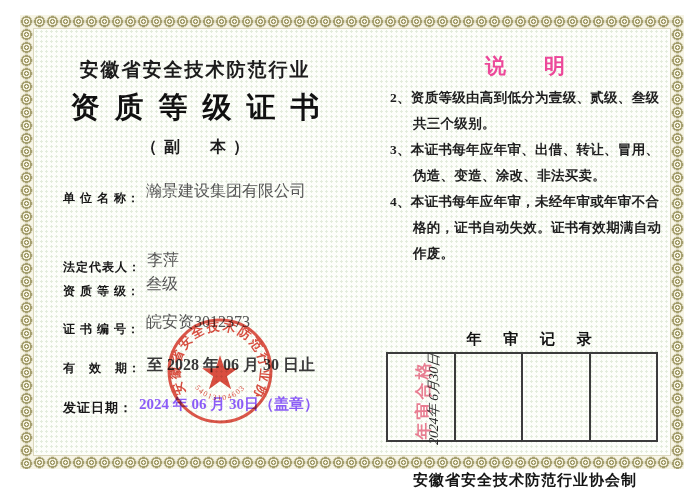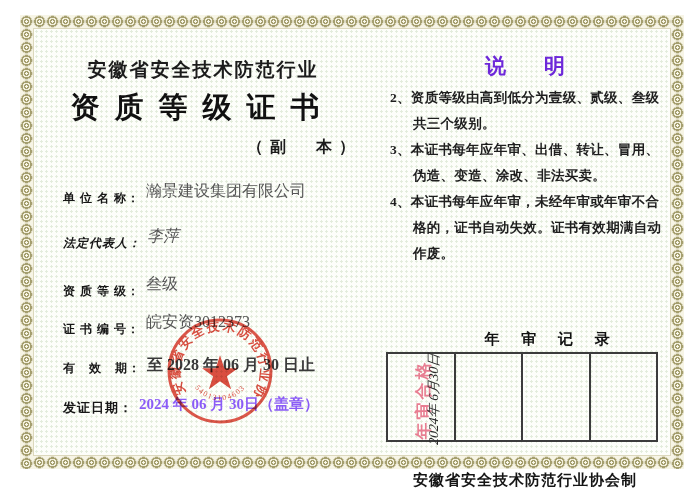--- a/index.html
+++ b/index.html
@@ -23,46 +23,46 @@
   .chain.left{left:0;top:0;bottom:0;width:13px;}
   .chain.right{right:0;top:0;bottom:0;width:13px;}
   .inner{
     position:absolute;left:13px;top:13px;right:13px;bottom:13px;
     border:1px solid #dcd8bc;
     background-color:#fdfefa;
     background-image:radial-gradient(circle,rgba(168,198,152,.30) 1px,transparent 1.3px);
     background-size:5px 5px;
   }
   .org-line{position:absolute;top:57px;left:35px;width:320px;text-align:center;
-    font-size:19px;font-weight:bold;color:#1c1c1c;letter-spacing:2px;margin-left:8px;}
+    font-size:19px;font-weight:bold;color:#1c1c1c;letter-spacing:2px;}
   .cert-title{position:absolute;top:88px;left:35px;width:320px;text-align:center;
     font-size:29px;font-weight:bold;color:#111;
     font-family:"Liberation Sans","DejaVu Sans",sans-serif;}
   .cert-title span{letter-spacing:15px;margin-right:-15px;}
-  .cert-sub{position:absolute;top:137px;left:35px;width:320px;text-align:right;
+  .cert-sub{position:absolute;top:137px;left:35px;width:320px;text-align:center;
     font-size:16px;font-weight:bold;color:#1c1c1c;}
   .cert-sub span{letter-spacing:7px;margin-right:-7px;}
   .field{position:absolute;left:63px;white-space:nowrap;}
   .f-label{font-size:12px;font-weight:bold;color:#161616;letter-spacing:1px;}
   .f-value{font-size:16px;color:#565656;position:relative;top:-6px;margin-left:6px;}
   .f-value.dark{color:#3a3a3a;font-weight:600;top:-2px;}
   .field.small .f-label{font-size:13px;}
   .field.small .f-value{font-size:15px;color:#8b5cf6;font-weight:600;top:-3px;}
   
   .seal{position:absolute;left:166px;top:316px;width:108px;height:110px;
     mix-blend-mode:multiply;opacity:.9;pointer-events:none;}
   
   .notes-title{position:absolute;top:52px;left:385px;width:280px;text-align:center;
-    font-size:21px;font-weight:bold;color:#6d28d9;
+    font-size:21px;font-weight:bold;color:#ec4899;
     font-family:"Liberation Sans","DejaVu Sans",sans-serif;}
   .notes-title span{letter-spacing:38px;margin-right:-38px;}
   .notes{position:absolute;top:85px;left:390px;width:276px;
     font-size:13.5px;line-height:26px;color:#1e1e1e;font-weight:600;letter-spacing:.3px;}
   .note{padding-left:1.7em;text-indent:-1.7em;}
-  .review-title{position:absolute;top:330px;left:408px;width:278px;text-align:center;
+  .review-title{position:absolute;top:330px;left:390px;width:278px;text-align:center;
     font-size:15px;font-weight:bold;color:#111;}
   .review-title span{letter-spacing:9px;margin-right:-9px;}
   .review-table{position:absolute;left:386px;top:352px;width:272px;height:90px;
     border:2px solid #3c3c3c;box-sizing:border-box;display:flex;}
   .review-cell{flex:1;border-right:2px solid #3c3c3c;position:relative;}
   .review-cell:last-child{border-right:none;}
   .rot{position:absolute;white-space:nowrap;transform:rotate(-90deg);transform-origin:center;}
   .stamp-pass{left:-20px;top:34px;width:110px;text-align:center;
     font-size:17px;font-weight:bold;color:#e87e92;letter-spacing:3px;}
   .stamp-date{left:-6px;top:36px;width:104px;text-align:center;
@@ -82,21 +82,21 @@
   <div class="inner"></div>
 </div>
 
 <div class="org-line">安徽省安全技术防范行业</div>
 <div class="cert-title"><span>资质等级证书</span></div>
 <div class="cert-sub"><span>（副　本）</span></div>
 
 <div class="field" style="top:187px;">
   <span class="f-label">单 位 名 称：</span><span class="f-value">瀚景建设集团有限公司</span>
 </div>
-<div class="field" style="top:232px;font-style:italic;">
+<div class="field" style="top:256px;">
   <span class="f-label">法定代表人：</span><span class="f-value">李萍</span>
 </div>
 <div class="field" style="top:280px;">
   <span class="f-label">资 质 等 级：</span><span class="f-value">叁级</span>
 </div>
 <div class="field" style="top:318px;">
   <span class="f-label">证 书 编 号：</span><span class="f-value">皖安资3012373</span>
 </div>
 <div class="field" style="top:357px;">
   <span class="f-label">有　效　期：</span><span class="f-value dark">至 2028 年 06 月 30 日止</span>

